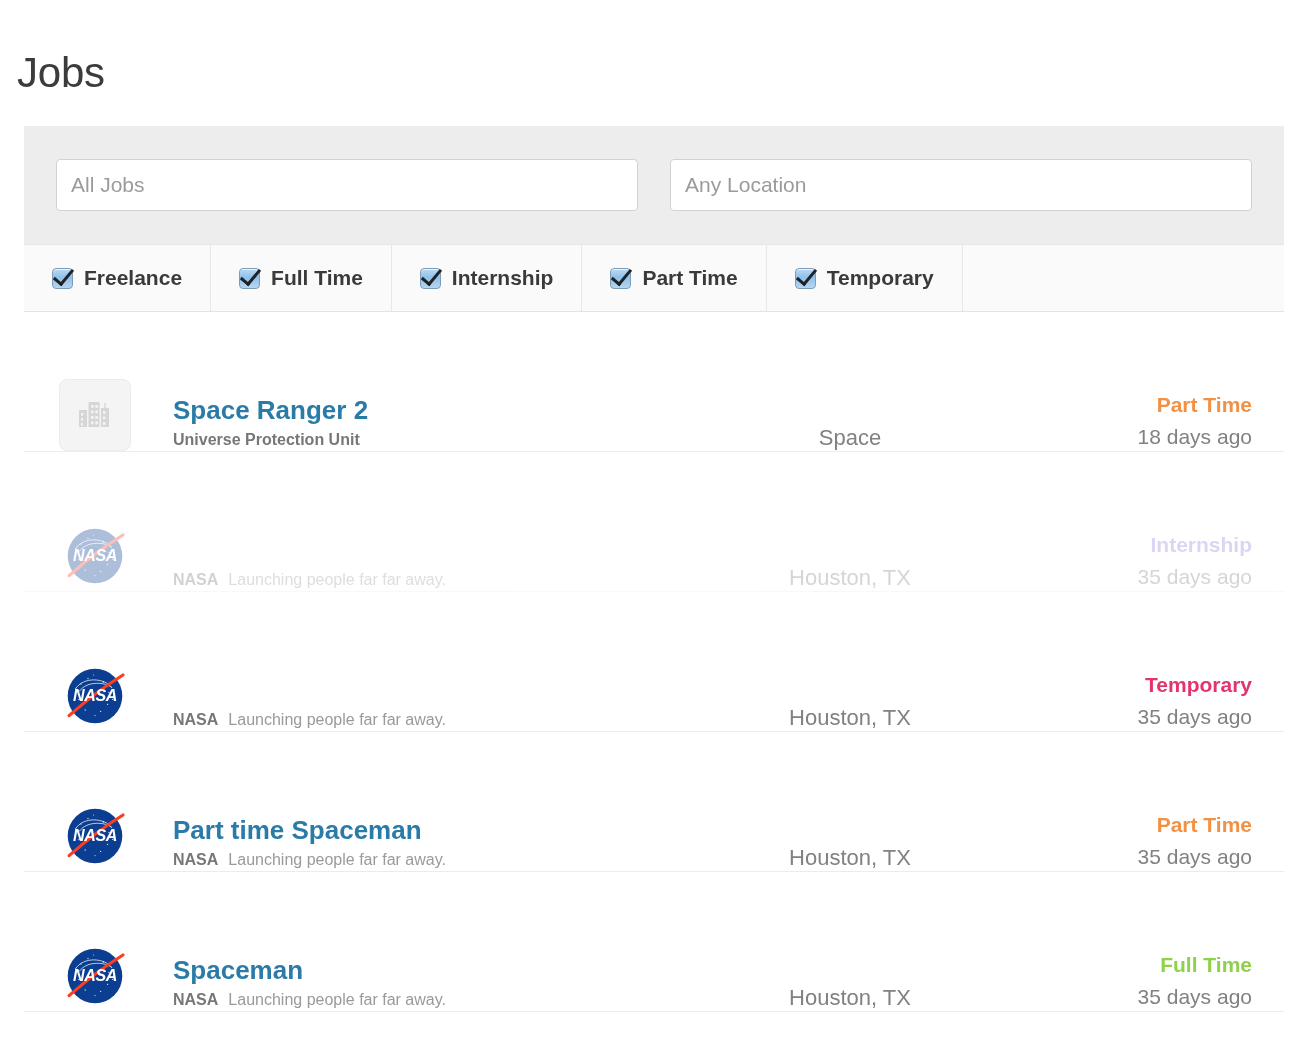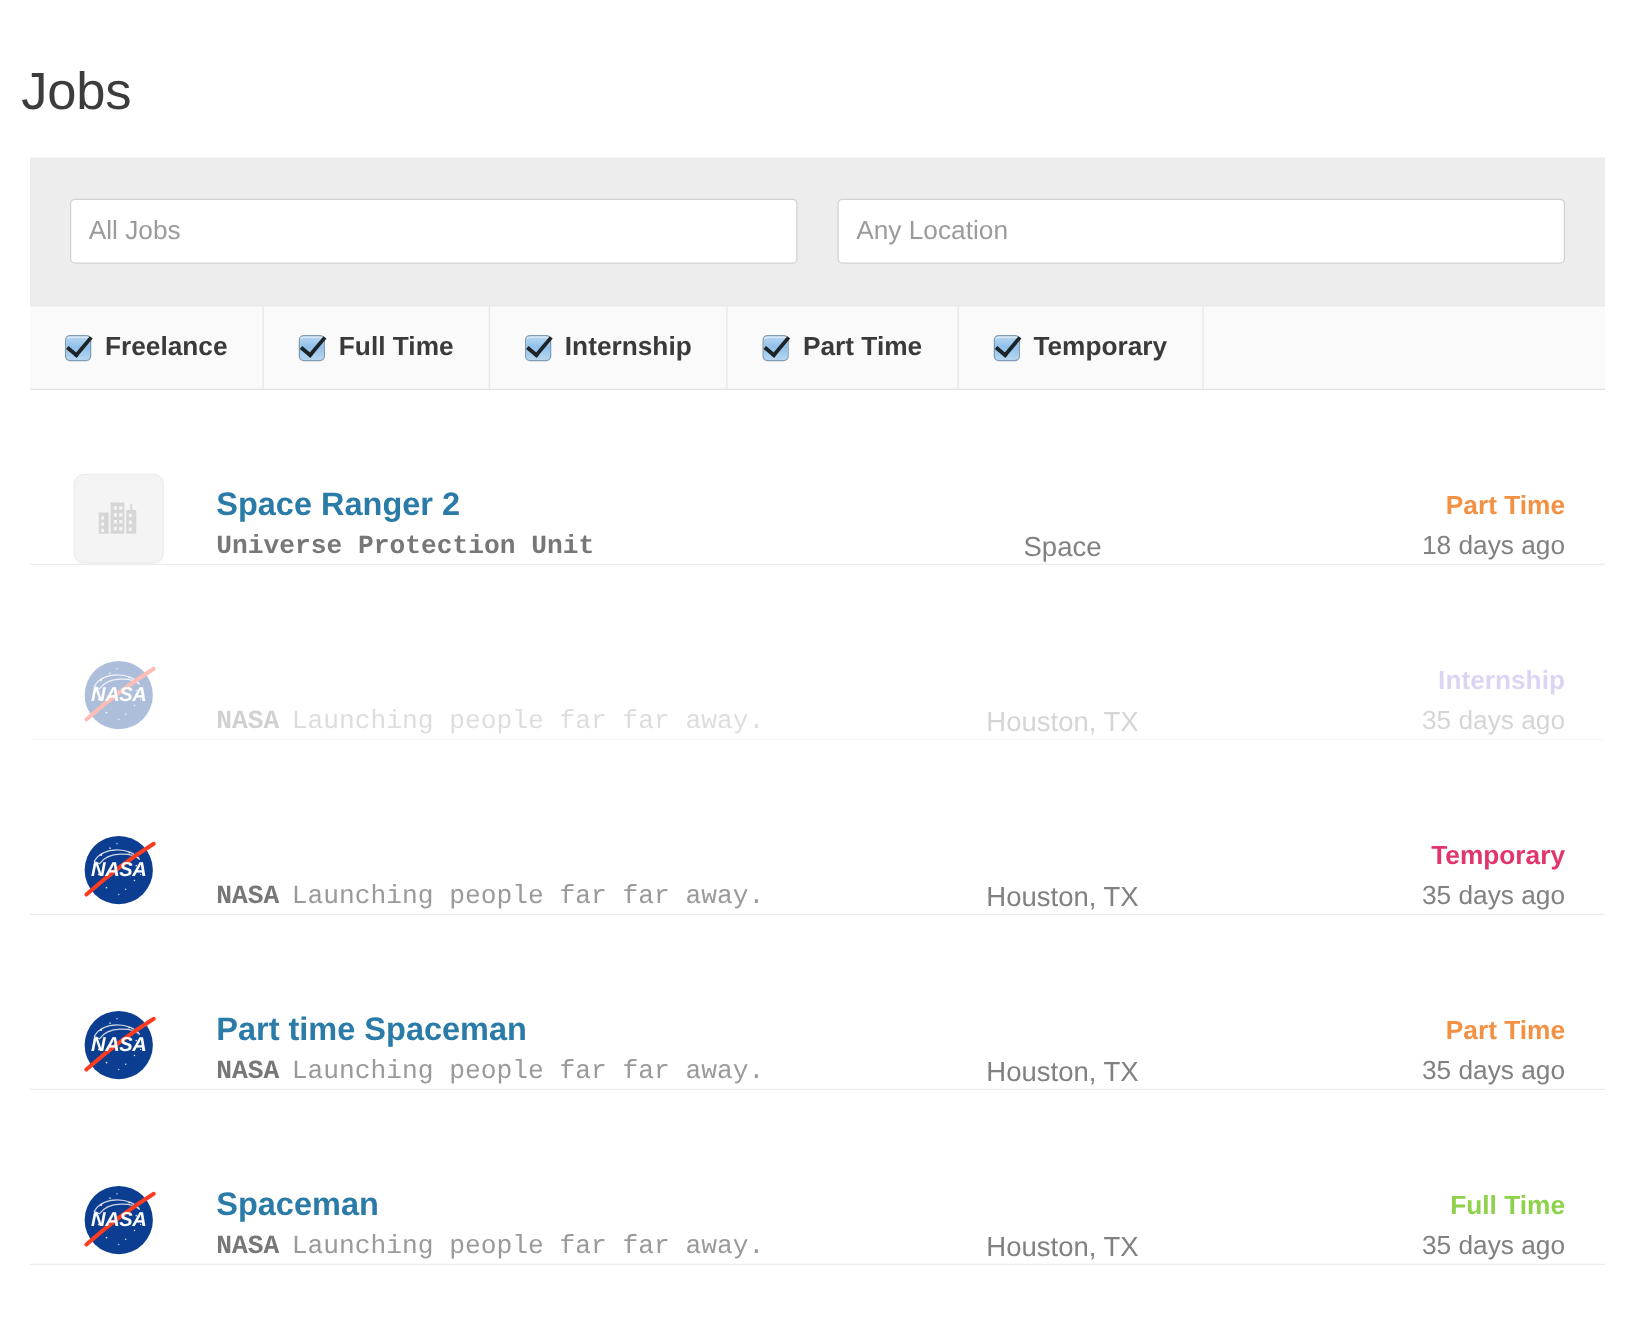--- a/index.html
+++ b/index.html
@@ -154,24 +154,23 @@
     min-width: 0;
   }
   .job-title {
     font-size: 26px;
     font-weight: bold;
     color: #2a7ba7;
     line-height: 1.25;
     margin-bottom: 4px;
   }
   .company-line {
-    font-size: 21px;
+    font-size: 16px;
     line-height: 1.3;
     white-space: nowrap;
-    font-family: Liberation Mono, monospace;
   }
   .company-name {
     font-weight: bold;
     color: #777777;
     margin-right: 10px;
   }
   .company-tagline { color: #9a9a9a; }
 
   .location-cell {
     width: 300px;

